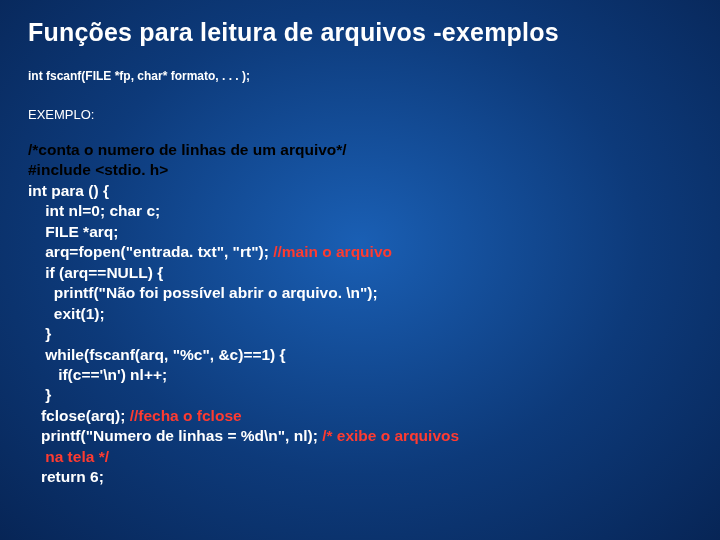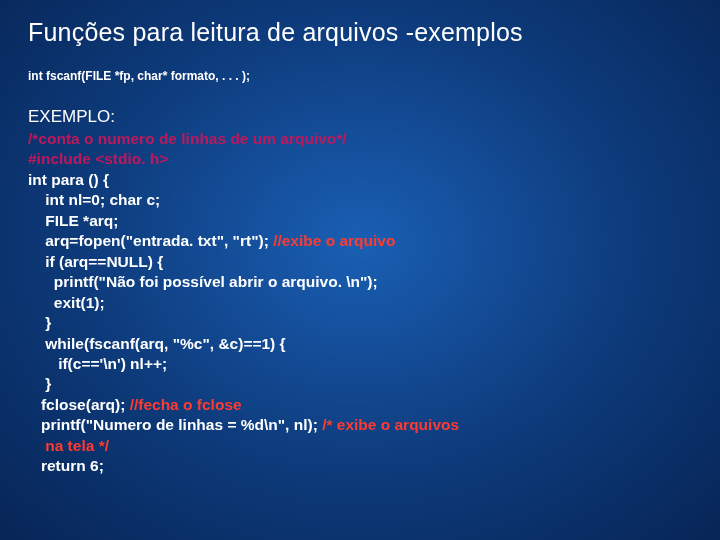--- a/index.html
+++ b/index.html
@@ -6,62 +6,62 @@
   html, body { width: 720px; height: 540px; overflow: hidden; }
   body {
     background: radial-gradient(ellipse at 50% 45%, #1a5fb4 0%, #0d3a7a 55%, #072556 100%);
     font-family: Verdana, Arial, sans-serif;
     color: #fff;
     padding: 18px 28px 0 28px;
   }
   .title {
     color: #ffffff;
     font-size: 25px;
-    font-weight: 400;
+    font-weight: 700;
     margin-bottom: 22px;
     letter-spacing: 0.2px;
   }
   .signature {
     color: #ffffff;
     font-size: 12px;
     font-weight: bold;
     margin-bottom: 24px;
   }
   .example-label {
     color: #ffffff;
-    font-size: 17px;
+    font-size: 13px;
     font-weight: 400;
-    margin-bottom: 2px;
+    margin-bottom: 18px;
   }
   .code {
     font-family: Verdana, Arial, sans-serif;
     font-size: 15.5px;
     font-weight: bold;
     line-height: 1.32;
     white-space: pre;
   }
-  .g { color: #be185d; }
+  .g { color: #000000; }
   .w { color: #ffffff; }
   .r { color: #ff3b30; }
 </style>
 </head>
 <body>
 
 <div class="title">Funções para leitura de arquivos -exemplos</div>
 
 <div class="signature">int fscanf(FILE *fp, char* formato, . . . );</div>
 
 <div class="example-label">EXEMPLO:</div>
 
 <div class="code"><span class="g">/*conta o numero de linhas de um arquivo*/</span>
 <span class="g">#include &lt;stdio. h&gt;</span>
 <span class="w">int para () {</span>
 <span class="w">    int nl=0; char c;</span>
 <span class="w">    FILE *arq;</span>
-<span class="w">    arq=fopen("entrada. txt", "rt"); </span><span class="r">//exibe o arquivo</span>
+<span class="w">    arq=fopen("entrada. txt", "rt"); </span><span class="r">//main o arquivo</span>
 <span class="w">    if (arq==NULL) {</span>
 <span class="w">      printf("Não foi possível abrir o arquivo. \n");</span>
 <span class="w">      exit(1);</span>
 <span class="w">    }</span>
 <span class="w">    while(fscanf(arq, "%c", &amp;c)==1) {</span>
 <span class="w">       if(c=='\n') nl++;</span>
 <span class="w">    }</span>
 <span class="w">   fclose(arq); </span><span class="r">//fecha o fclose</span>
 <span class="w">   printf("Numero de linhas = %d\n", nl); </span><span class="r">/* exibe o arquivos</span>
 <span class="r">    na tela */</span>

